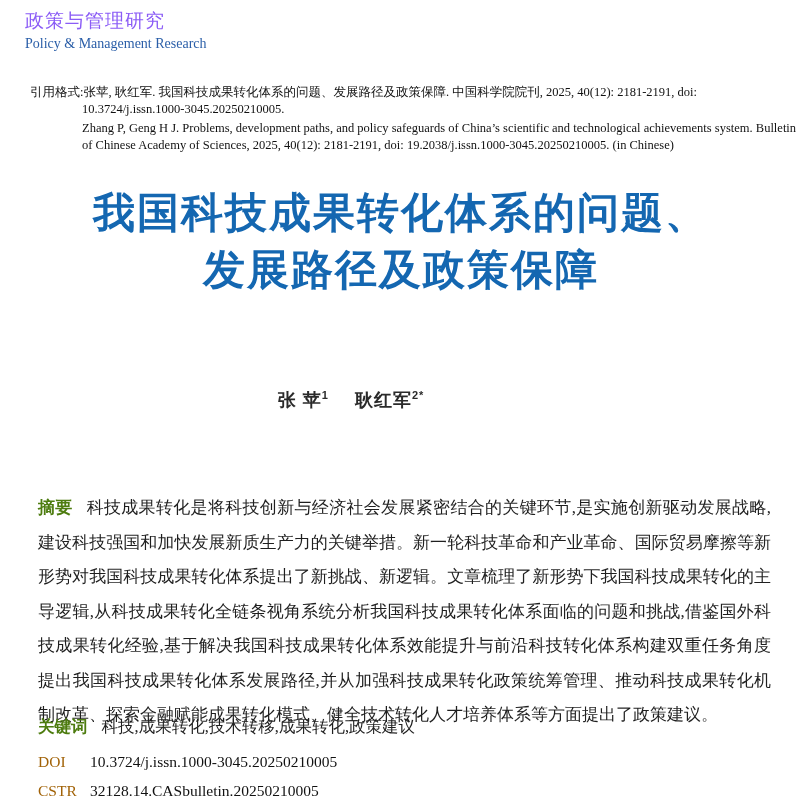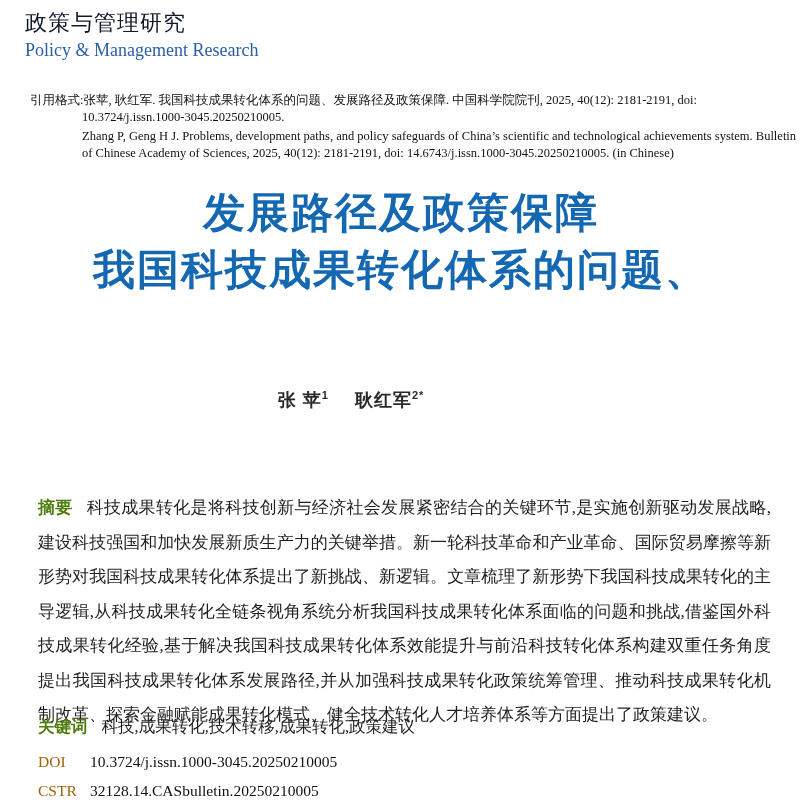--- a/index.html
+++ b/index.html
@@ -8,29 +8,29 @@
     position: relative;
     font-family: "Liberation Serif", "DejaVu Serif", serif;
     color: #1c1c1c;
     overflow: hidden;
   }
 
   
   .journal-header { position: absolute; top: 8px; left: 25px; }
   .journal-header .zh {
     font-family: "Liberation Sans", "DejaVu Sans", sans-serif;
-    font-size: 22px; font-weight: 400; color: #0f172a; letter-spacing: 1px;
+    font-size: 19px; font-weight: 400; color: #8b5cf6; letter-spacing: 1px;
   }
   .journal-header .en {
     font-family: "Liberation Serif", "DejaVu Serif", serif;
-    font-size: 18px; color: #2a5ea8; margin-top: 2px;
+    font-size: 14px; color: #2a5ea8; margin-top: 2px;
   }
 
   
-  .citation { position: absolute; top: 92px; left: 30px; width: 770px; }
+  .citation { position: absolute; top: 84px; left: 30px; width: 770px; }
   .citation .zh-line {
     font-size: 12.5px; line-height: 17px; color: #111;
     padding-left: 52px; text-indent: -52px;
     font-family: "Liberation Serif", "DejaVu Serif", serif;
   }
   .citation .zh-line .cite-label { color: #111; }
   .citation .en-line {
     margin-left: 52px; margin-top: 2px;
     font-size: 12.5px; line-height: 17px; color: #111;
     font-family: "Liberation Serif", "DejaVu Serif", serif;
@@ -96,26 +96,26 @@
 </head>
 <body>
 
 <header class="journal-header">
   <div class="zh">政策与管理研究</div>
   <div class="en">Policy &amp; Management Research</div>
 </header>
 
 <section class="citation">
   <p class="zh-line"><span class="cite-label">引用格式:</span><span>张苹, 耿红军. 我国科技成果转化体系的问题、发展路径及政策保障. 中国科学院院刊, 2025, 40(12): 2181-2191, doi: 10.3724/j.issn.1000-3045.20250210005.</span></p>
-  <p class="en-line">Zhang P, Geng H J. Problems, development paths, and policy safeguards of China’s scientific and technological achievements system. Bulletin of Chinese Academy of Sciences, 2025, 40(12): 2181-2191, doi: 14.6743/j.issn.1000-3045.20250210005. (in Chinese)</p>
+  <p class="en-line">Zhang P, Geng H J. Problems, development paths, and policy safeguards of China’s scientific and technological achievements system. Bulletin of Chinese Academy of Sciences, 2025, 40(12): 2181-2191, doi: 19.2038/j.issn.1000-3045.20250210005. (in Chinese)</p>
 </section>
 
 <h1 class="article-title">
+  <div>我国科技成果转化体系的问题、</div>
   <div>发展路径及政策保障</div>
-  <div>我国科技成果转化体系的问题、</div>
 </h1>
 
 <div class="authors">
   <span class="author"><span>张 苹</span><sup>1</sup></span>
   <span class="author"><span>耿红军</span><sup>2*</sup></span>
 </div>
 
 <div class="affiliations">
 </div>
 

